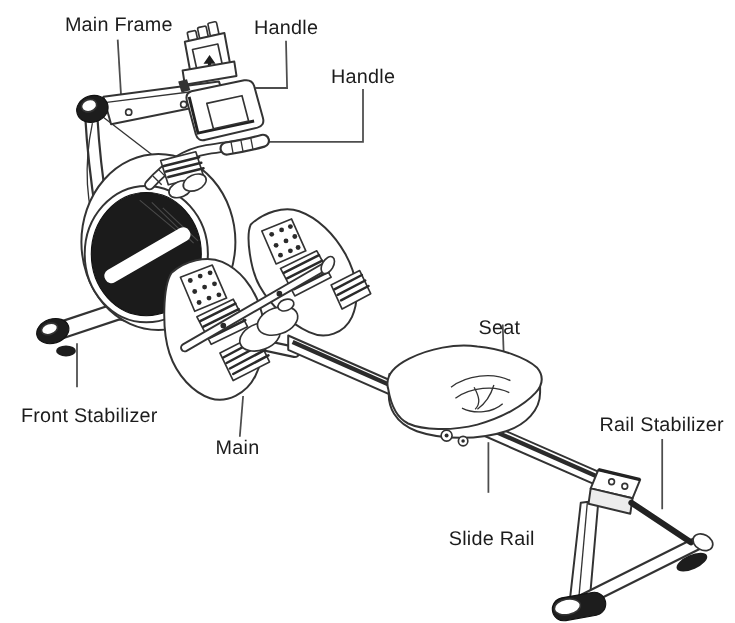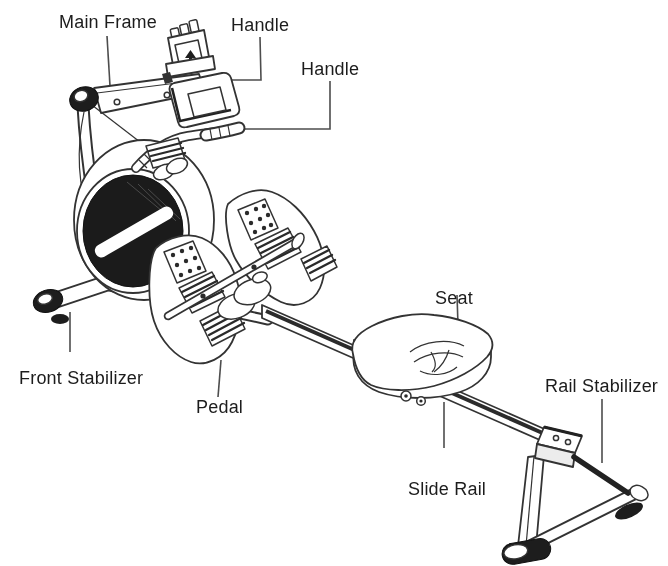--- a/index.html
+++ b/index.html
@@ -223,17 +223,17 @@
       <circle class="dot" cx="406" cy="396" r="1.8"></circle>
       <circle class="s2" cx="421" cy="401" r="4.3"></circle>
       <circle class="dot" cx="421" cy="401" r="1.6"></circle>
     </g>
   </svg>
 
   <div class="label" style="left:59px;  top:13px;">Main Frame</div>
   <div class="label" style="left:231px; top:16px;">Handle</div>
   <div class="label" style="left:301px; top:60px;text-align:right;">Handle</div>
   <div class="label" style="left:19px;  top:369px;">Front Stabilizer</div>
-  <div class="label" style="left:196px; top:398px;">Pedal</div>
+  <div class="label" style="left:196px; top:398px;">Main</div>
   <div class="label" style="left:435px; top:289px;">Seat</div>
   <div class="label" style="left:408px; top:450px;margin-top:30px;">Slide Rail</div>
   <div class="label" style="left:545px; top:377px;">Rail Stabilizer</div>
 </div>
 
 </body></html>

